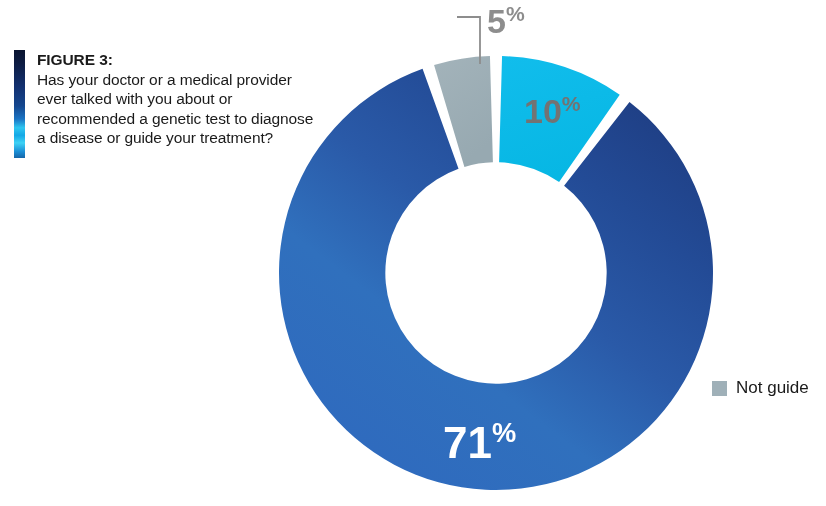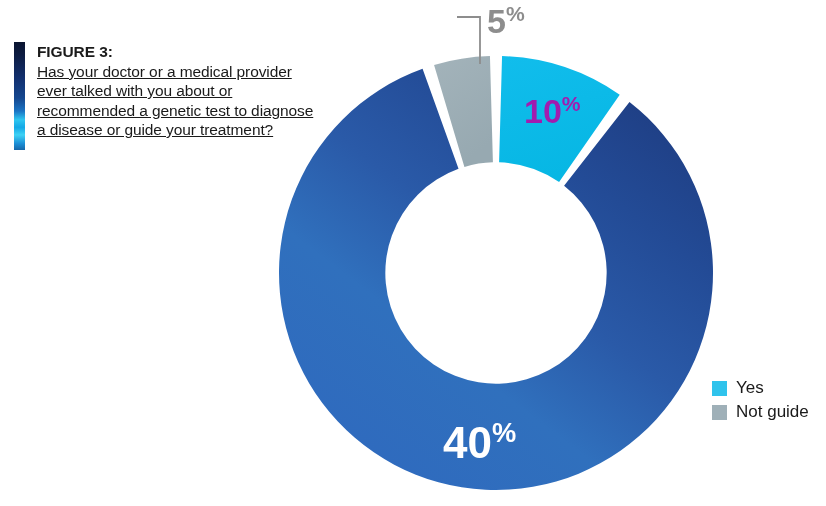--- a/index.html
+++ b/index.html
@@ -15,21 +15,21 @@
     width: 826px;
     height: 506px;
     background: #ffffff;
     overflow: hidden;
   }
 
   
   #caption-block {
     position: absolute;
     left: 14px;
-    top: 42px;
+    top: 50px;
     width: 300px;
     display: flex;
     align-items: flex-start;
     justify-content: space-between;
   }
   #accent-bar {
     width: 11px;
     height: 108px;
     flex: 0 0 auto;
     margin-right: 12px;
@@ -51,21 +51,20 @@
     color: #1a1a1a;
     letter-spacing: -0.1px;
   }
   #caption-title {
     font-weight: bold;
     display: block;
   }
   #caption-body {
     display: block;
     font-weight: normal;
-    text-decoration: underline;
   }
 
   
   #donut-wrap {
     position: absolute;
     left: 0;
     top: 0;
     width: 826px;
     height: 506px;
     pointer-events: none;
@@ -82,21 +81,21 @@
   .pct-num { font-weight: bold; }
   .pct-sign {
     font-weight: bold;
     font-size: 0.62em;
     vertical-align: super;
     line-height: 1;
   }
   #label-yes {
     left: 524px;
     top: 93px;
-    color: #a21caf;
+    color: #737373;
     font-size: 34px;
   }
   #label-no {
     left: 443px;
     top: 419px;
     color: #ffffff;
     font-size: 44px;
   }
   #label-notsure {
     left: 487px;
@@ -182,31 +181,27 @@
 
   <svg id="leader-line" viewBox="0 0 40 55">
     <path d="M 2 7 L 25 7 L 25 54" fill="none" stroke="#8d8d8d" stroke-width="1.8"></path>
   </svg>
 
   <div class="pct-label" id="label-yes">
     <span class="pct-num">10</span><span class="pct-sign">%</span>
   </div>
 
   <div class="pct-label" id="label-no">
-    <span class="pct-num">40</span><span class="pct-sign">%</span>
+    <span class="pct-num">71</span><span class="pct-sign">%</span>
   </div>
 
   <div class="pct-label" id="label-notsure">
     <span class="pct-num">5</span><span class="pct-sign">%</span>
   </div>
 
   <div id="legend">
-    <div class="legend-row">
-      <span class="legend-swatch sw-yes"></span>
-      <span class="legend-label">Yes</span>
-    </div>
     <div class="legend-row">
       <span class="legend-swatch sw-notsure"></span>
       <span class="legend-label">Not guide</span>
     </div>
   </div>
 
 </div>
 
 </body></html>

